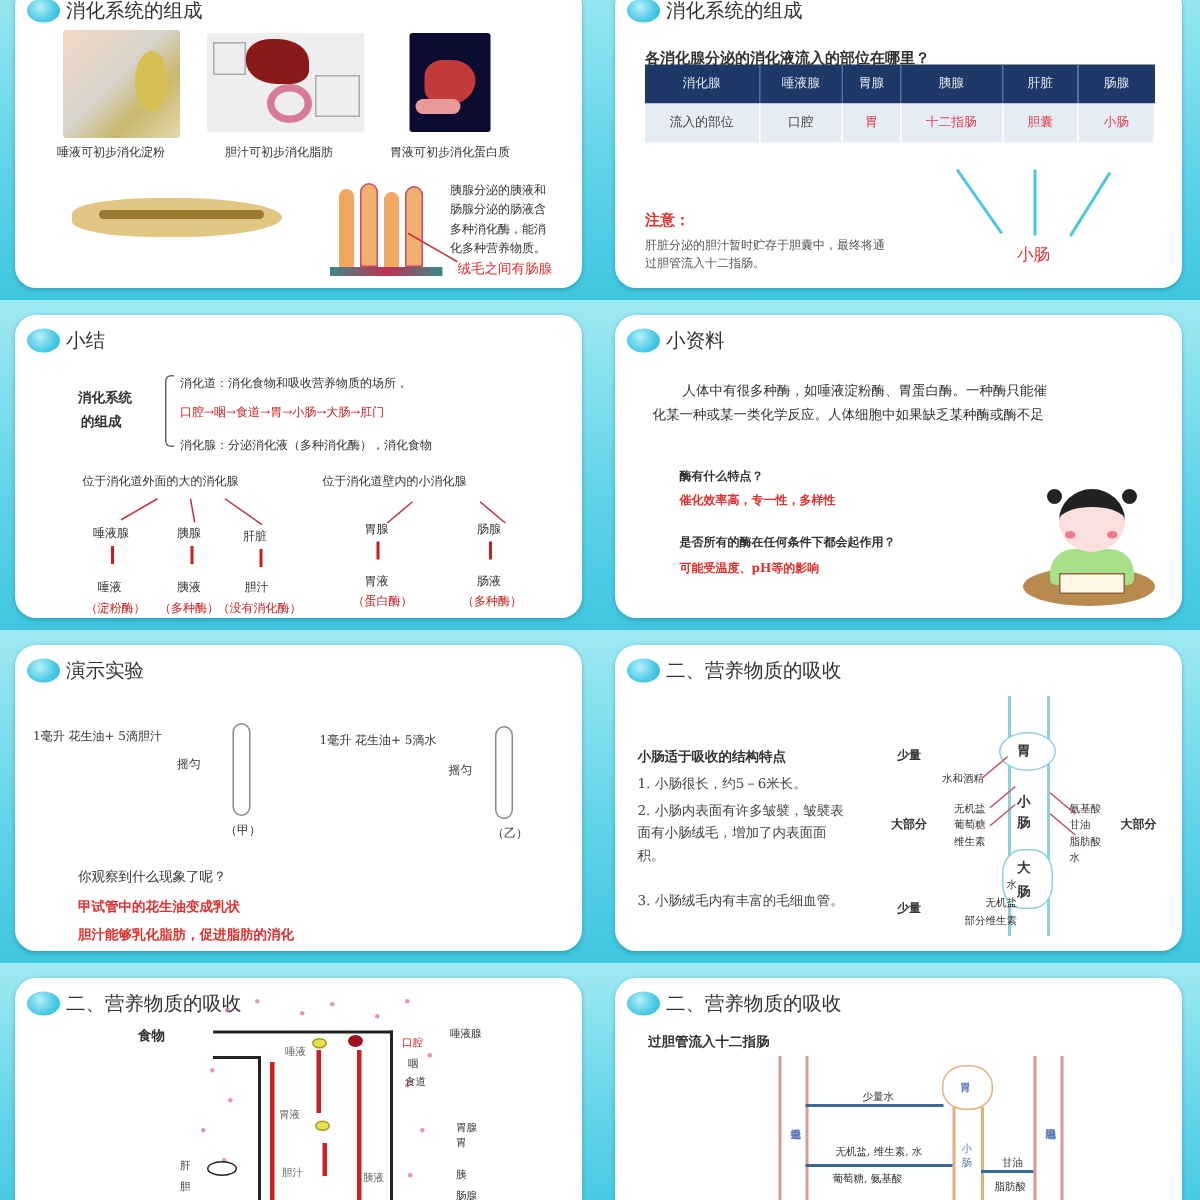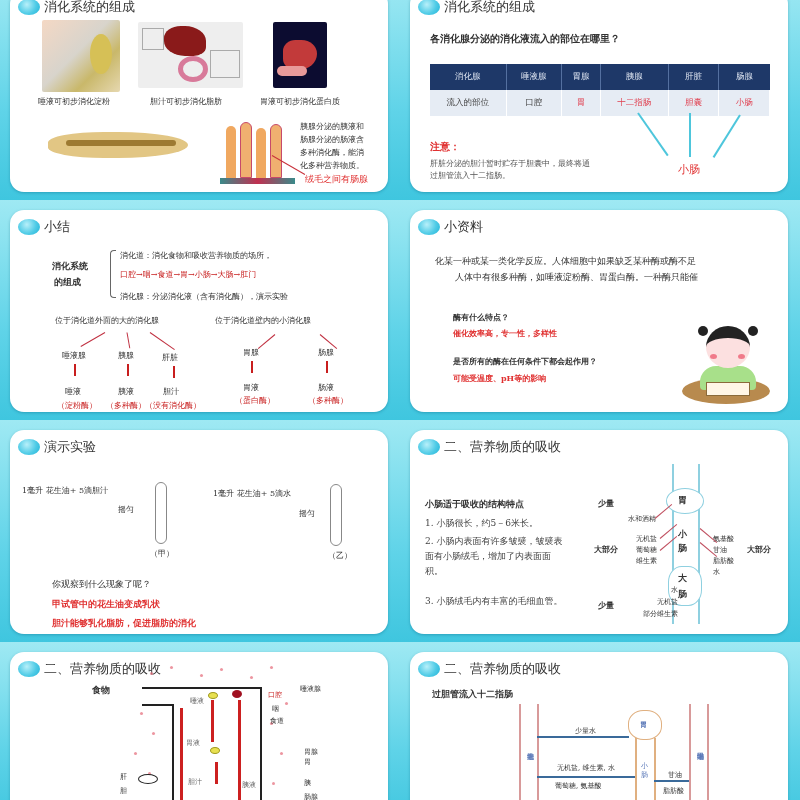--- a/index.html
+++ b/index.html
@@ -96,21 +96,21 @@
   </div>
 </div>
 
 <div class="slide s2">
   <div class="panel">
     <div class="slide-title">
       <span class="bubble"></span>
       <span>消化系统的组成</span>
     </div>
     <div class="abs t10 bold" style="left:20px;top:42px;color:#333;">各消化腺分泌的消化液流入的部位在哪里？</div>
-    <table class="gland-table" style="top:74px;">
+    <table class="gland-table" style="top:53px;">
       <tbody>
           <tr>
         <th style="width:75px;">消化腺</th>
         <th style="width:55px;">唾液腺</th>
         <th style="width:38px;">胃腺</th>
         <th style="width:67px;">胰腺</th>
         <th style="width:50px;">肝脏</th>
         <th style="width:50px;border-right:none;">肠腺</th>
       </tr>
       <tr>
@@ -141,21 +141,21 @@
       <span class="bubble"></span>
       <span>小结</span>
     </div>
     <div class="abs t9 bold" style="left:42px;top:48px;line-height:16px;">
       <div>消化系统</div>
       <div style="text-indent:2px;">的组成</div>
     </div>
     <div class="abs" style="left:100px;top:40px;width:6px;height:48px;border-left:1px solid #666;border-top:1px solid #666;border-bottom:1px solid #666;border-radius:4px 0 0 4px;"></div>
     <div class="abs t8" style="left:110px;top:40px;">消化道：消化食物和吸收营养物质的场所，</div>
     <div class="abs t8 dred" style="left:110px;top:59px;">口腔→咽→食道→胃→小肠→大肠→肛门</div>
-    <div class="abs t8" style="left:110px;top:81px;">消化腺：分泌消化液（含有消化酶），演示实验</div>
+    <div class="abs t8" style="left:110px;top:81px;">消化腺：分泌消化液（多种消化酶），消化食物</div>
     <div class="abs t8" style="left:45px;top:105px;">位于消化道外面的大的消化腺</div>
     <div class="abs t8" style="left:205px;top:105px;">位于消化道壁内的小消化腺</div>
 
     <div class="arrow-line" style="left:95px;top:122px;width:28px;transform:rotate(150deg);background:#c03040;height:1px;"></div>
     <div class="arrow-line" style="left:117px;top:122px;width:16px;transform:rotate(80deg);background:#c03040;height:1px;"></div>
     <div class="arrow-line" style="left:140px;top:122px;width:30px;transform:rotate(35deg);background:#c03040;height:1px;"></div>
     <div class="arrow-line" style="left:265px;top:124px;width:22px;transform:rotate(140deg);background:#c03040;height:1px;"></div>
     <div class="arrow-line" style="left:310px;top:124px;width:22px;transform:rotate(40deg);background:#c03040;height:1px;"></div>
 
     <div>
@@ -191,22 +191,22 @@
   </div>
 </div>
 
 <div class="slide s4">
   <div class="panel">
     <div class="slide-title">
       <span class="bubble"></span>
       <span>小资料</span>
     </div>
     <div class="abs t9" style="left:25px;top:43px;line-height:16px;width:345px;">
+      <div style="text-indent:20px;">人体中有很多种酶，如唾液淀粉酶、胃蛋白酶。一种酶只能催</div>
       <div>化某一种或某一类化学反应。人体细胞中如果缺乏某种酶或酶不足</div>
-      <div style="text-indent:20px;">人体中有很多种酶，如唾液淀粉酶、胃蛋白酶。一种酶只能催</div>
     </div>
     <div class="abs t8 bold" style="left:43px;top:102px;">酶有什么特点？</div>
     <div class="abs t8 bold red" style="left:43px;top:118px;">催化效率高，专一性，多样性</div>
     <div class="abs t8 bold" style="left:43px;top:146px;">是否所有的酶在任何条件下都会起作用？</div>
     <div class="abs t8 bold red" style="left:43px;top:163px;">可能受温度、pH等的影响</div>
 
     <div class="abs" style="left:268px;top:106px;width:100px;height:90px;">
       <div class="abs" style="left:4px;top:62px;width:88px;height:26px;border-radius:50%;background:#b88a4e;"></div>
       <div class="abs" style="left:22px;top:50px;width:56px;height:24px;border-radius:16px 16px 4px 4px;background:#a8e08a;"></div>
       <div class="abs" style="left:28px;top:10px;width:44px;height:42px;border-radius:50%;background:#fce0e0;border-top:12px solid #222;"></div>

